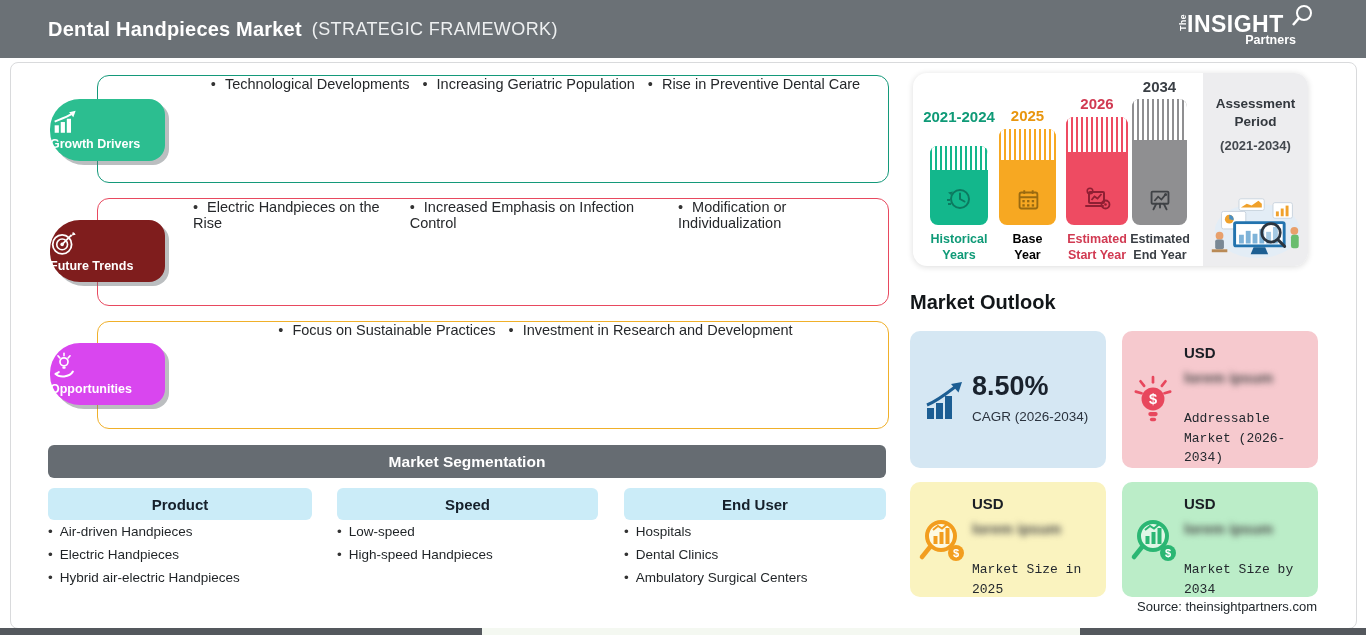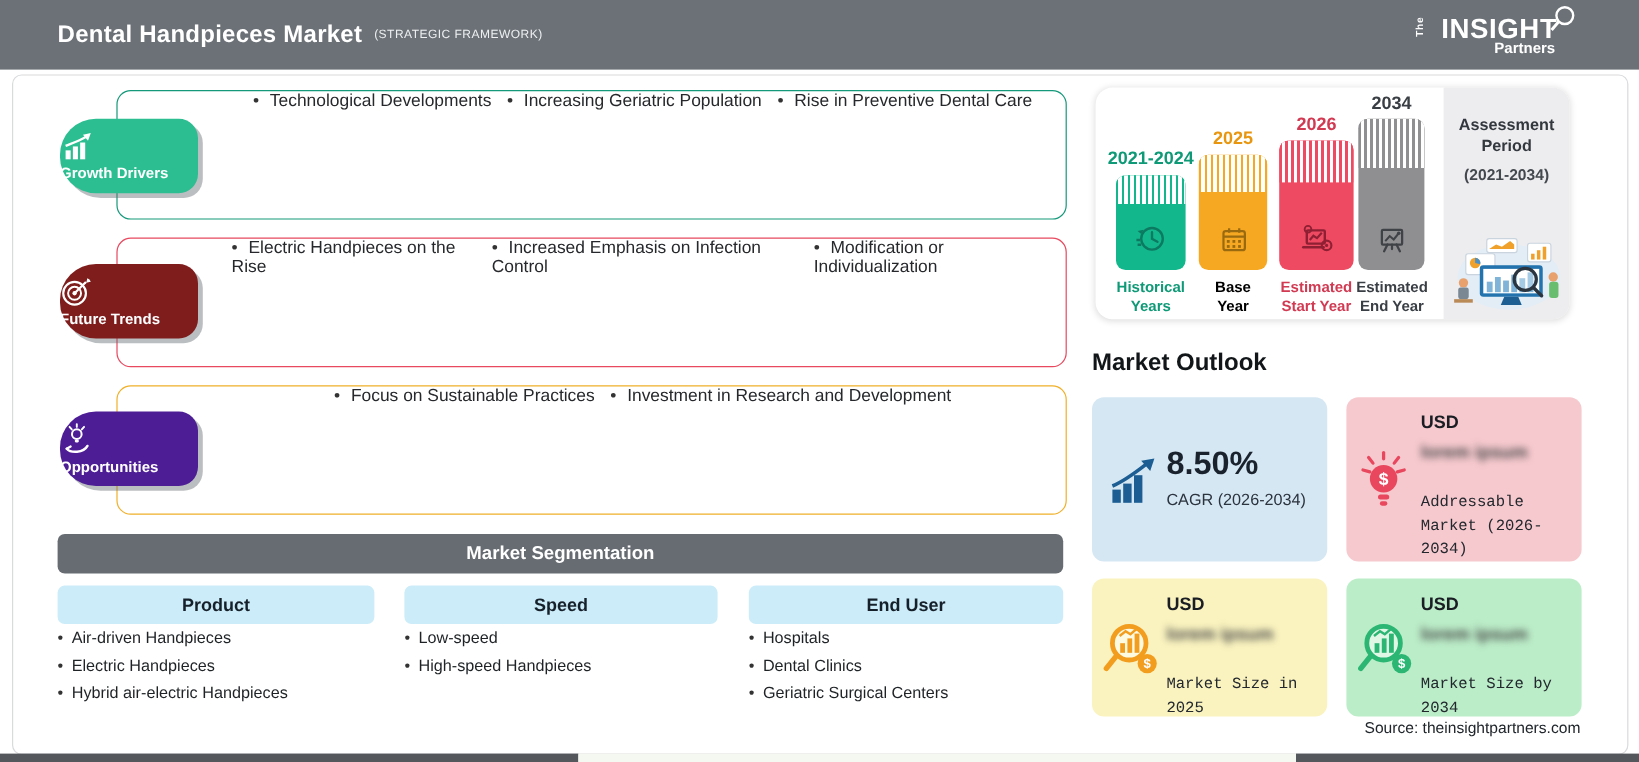--- a/index.html
+++ b/index.html
@@ -3,45 +3,45 @@
 <meta charset="utf-8">
 <style>
   html,body{margin:0;padding:0;background:#fff;}
   .page{position:relative;width:1366px;height:635px;overflow:hidden;
         font-family:"Liberation Sans", sans-serif;background:#fff;}
 
   
   .header{position:absolute;left:0;top:0;width:1366px;height:58px;background:#6B7176;}
   .header-titlewrap{position:absolute;left:48px;top:0;height:58px;display:flex;align-items:center;gap:10px;color:#fff;}
   .header-title{font-size:20px;font-weight:bold;letter-spacing:.2px;}
-  .header-subtitle{font-size:10px;color:#eef0f1;letter-spacing:.4px;}
+  .header-subtitle{font-size:18px;color:#eef0f1;letter-spacing:.4px;}
   .logo{position:absolute;right:56px;top:9px;width:132px;height:42px;color:#fff;}
   .logo-the{position:absolute;left:0px;top:5px;font-size:8.5px;font-weight:bold;writing-mode:vertical-rl;transform:rotate(180deg);letter-spacing:.5px;}
-  .logo-insight{position:absolute;left:23px;top:2px;font-size:23px;font-weight:bold;letter-spacing:.5px;}
+  .logo-insight{position:absolute;left:9px;top:2px;font-size:23px;font-weight:bold;letter-spacing:.5px;}
   .logo-partners{position:absolute;right:14px;top:24px;font-size:12.5px;font-weight:bold;}
   .logo-mag{position:absolute;right:-4px;top:-5px;}
 
   
   .container{position:absolute;left:10px;top:62px;width:1345px;height:565px;
              border:1px solid #d9dadc;border-radius:8px;background:#fff;}
 
   
   .sec-box{position:absolute;left:97px;width:790px;height:106px;border-radius:12px;background:#fff;}
   .sec-box ul{margin:0;height:100%;padding:0 10px 0 95px;list-style:none;display:flex;flex-direction:row;justify-content:center;gap:13px;}
   .sec-box li{font-size:14.5px;color:#26282b;}
   .sec-box li::before{content:"•";margin-right:9px;color:#333;}
   .sec1{top:75px;border:1.5px solid #14997A;}
   .sec2{top:198px;border:1.5px solid #E8495F;}
   .sec3{top:321px;border:1.5px solid #F0B02A;}
   .badge{position:absolute;left:50px;width:115px;height:62px;border-radius:30px 16px 16px 30px;
          display:flex;flex-direction:column;align-items:flex-start;justify-content:center;gap:2px;
          color:#fff;box-shadow:4px 4px 0 rgba(105,110,115,.45);}
   .badge1{top:99px;background:#2CBE90;}
   .badge2{top:220px;background:#7f1d1d;}
-  .badge3{top:343px;background:#4c1d95;}
+  .badge3{top:343px;background:#d946ef;}
   .badge-label{font-size:12.5px;font-weight:bold;}
 
   
   .seg-bar{position:absolute;left:48px;top:445px;width:838px;height:33px;background:#666C72;border-radius:6px;
            display:flex;align-items:center;justify-content:center;color:#fff;font-size:15.5px;font-weight:bold;}
   .seg-head{position:absolute;top:488px;height:32px;background:#CBECF8;border-radius:6px;
             display:flex;align-items:center;justify-content:center;font-size:15px;font-weight:bold;color:#16202B;}
   .seg-head.c1{left:48px;width:264px;}
   .seg-head.c2{left:337px;width:261px;}
   .seg-head.c3{left:624px;width:262px;}
@@ -65,21 +65,21 @@
   .tbar .icon{position:absolute;left:50%;transform:translateX(-50%);bottom:10px;}
   .tbar1{left:930px;top:146px;width:58px;height:79px;background:#13B78C;}
   .tbar2{left:999px;top:129px;width:57px;height:96px;background:#F7A822;}
   .tbar3{left:1066px;top:117px;width:62px;height:108px;background:#EE4B62;}
   .tbar4{left:1132px;top:99px;width:55px;height:126px;background:#8F8F91;}
   .tbar1 .stripes{height:24px;background:repeating-linear-gradient(90deg,#13B78C 0 2px,#fff 2px 5px);}
   .tbar2 .stripes{height:31px;background:repeating-linear-gradient(90deg,#F7A822 0 2px,#fff 2px 5px);}
   .tbar3 .stripes{height:35px;background:repeating-linear-gradient(90deg,#EE4B62 0 2px,#fff 2px 5px);}
   .tbar4 .stripes{height:41px;background:repeating-linear-gradient(90deg,#8F8F91 0 2px,#fff 2px 5px);}
   .tyear{position:absolute;font-size:15px;font-weight:bold;text-align:center;}
-  .tyear1{left:916px;top:124px;width:86px;color:#0F9A77;}
+  .tyear1{left:916px;top:108px;width:86px;color:#0F9A77;}
   .tyear2{left:999px;top:107px;width:57px;color:#E8960F;}
   .tyear3{left:1066px;top:95px;width:62px;color:#D13A52;}
   .tyear4{left:1132px;top:78px;width:55px;color:#3A3F45;}
   .tlabel{position:absolute;top:231px;font-size:12.5px;font-weight:bold;text-align:center;line-height:1.3;}
   .tlabel1{left:918px;width:82px;color:#0F9A77;}
   .tlabel2{left:1000px;width:55px;color:#000000;}
   .tlabel3{left:1058px;width:78px;color:#D13A52;}
   .tlabel4{left:1124px;width:72px;color:#3A3F45;}
 
   
@@ -198,21 +198,21 @@
     <li>Electric Handpieces</li>
     <li>Hybrid air-electric Handpieces</li>
   </ul>
   <ul class="seg-list c2">
     <li>Low-speed</li>
     <li>High-speed Handpieces</li>
   </ul>
   <ul class="seg-list c3">
     <li>Hospitals</li>
     <li>Dental Clinics</li>
-    <li>Geriatric Surgical Centers</li>
+    <li>Ambulatory Surgical Centers</li>
   </ul>
 
   <div class="tcard"></div>
   <div class="assess">
     <div class="assess-title">
       <span>Assessment</span><br>
       <span>Period</span>
     </div>
     <div class="assess-range">(2021-2034)</div>
     <svg class="assess-illo" width="95" height="68" viewBox="0 0 96 70">

